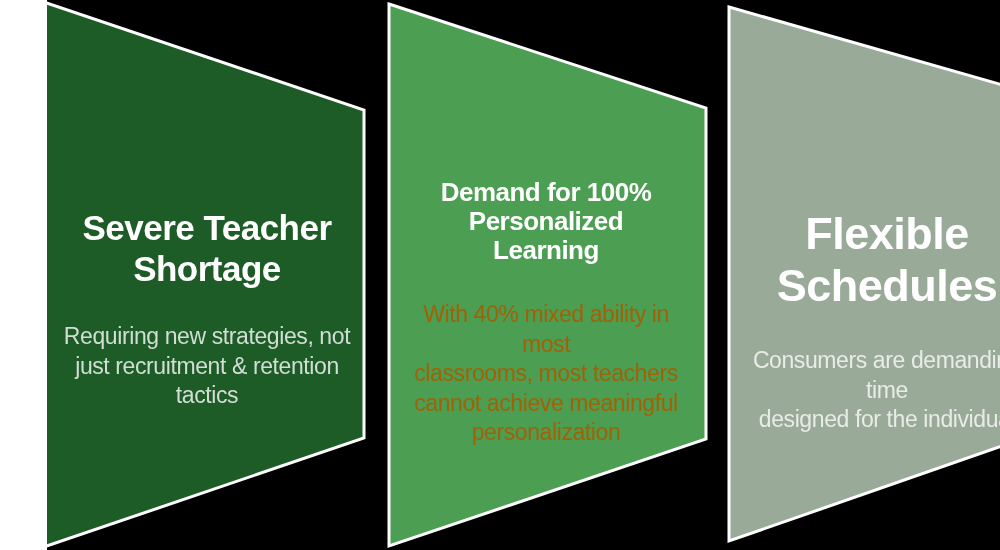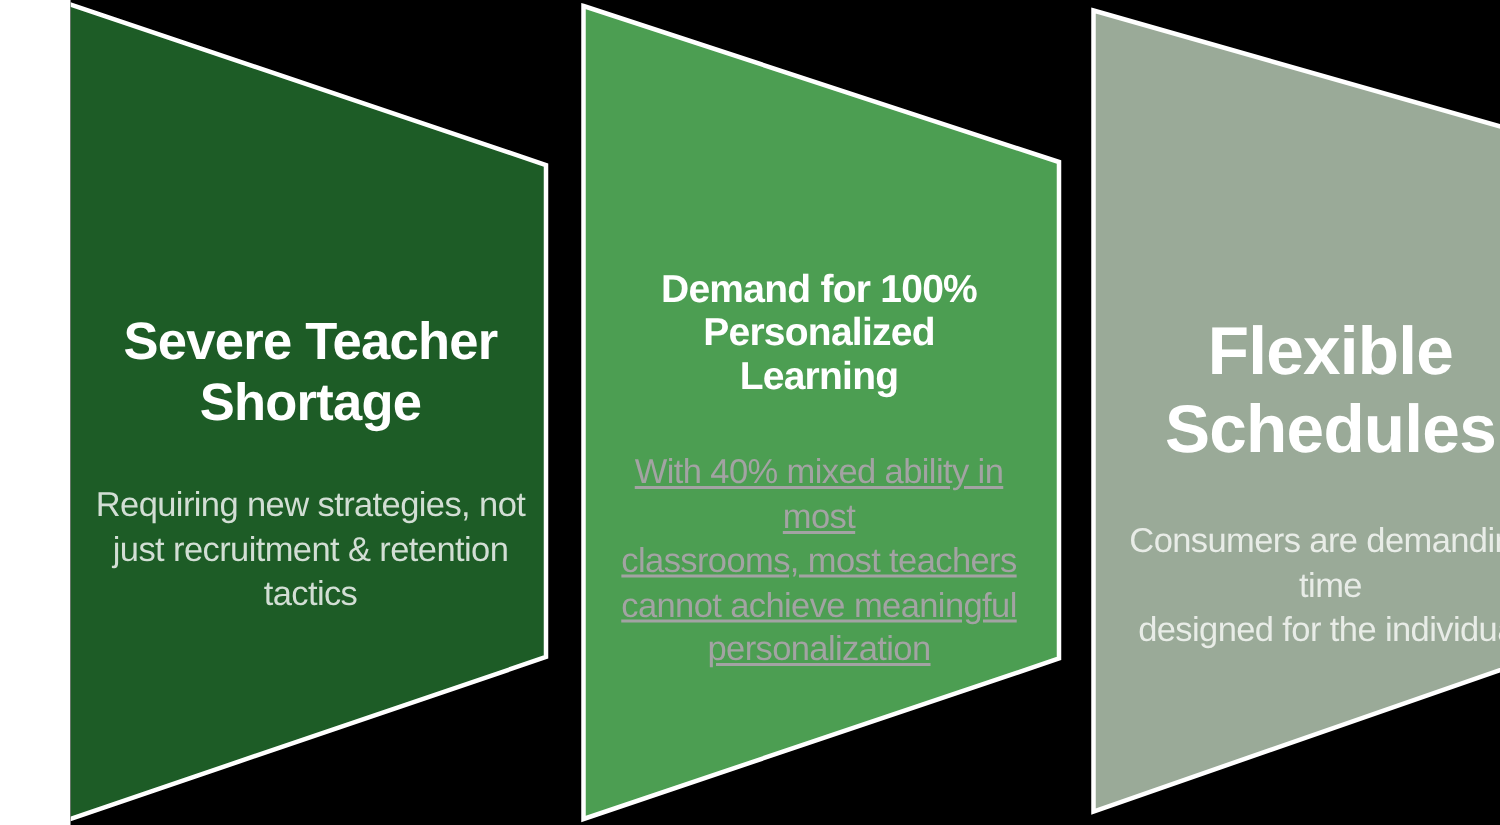--- a/index.html
+++ b/index.html
@@ -70,21 +70,21 @@
 Shortage</div>
     <div class="panel-subtitle" style="color: rgb(210, 222, 212);">Requiring new strategies, not
 just recruitment &amp; retention
 tactics</div>
   </div>
 
   <div class="panel-text pt2">
     <div class="panel-title" style="color: rgb(255, 255, 255);">Demand for 100%
 Personalized
 Learning</div>
-    <div class="panel-subtitle" style="color: #a3a3a3; text-decoration: underline;">With 40% mixed ability in most
+    <div class="panel-subtitle" style="color: #a16207;">With 40% mixed ability in most
 classrooms, most teachers
 cannot achieve meaningful
 personalization</div>
   </div>
 
   <div class="panel-text pt3">
     <div class="panel-title" style="color: rgb(255, 255, 255);">Flexible
 Schedules</div>
     <div class="panel-subtitle" style="color: rgb(232, 236, 231);">Consumers are demanding time
 designed for the individual</div>

